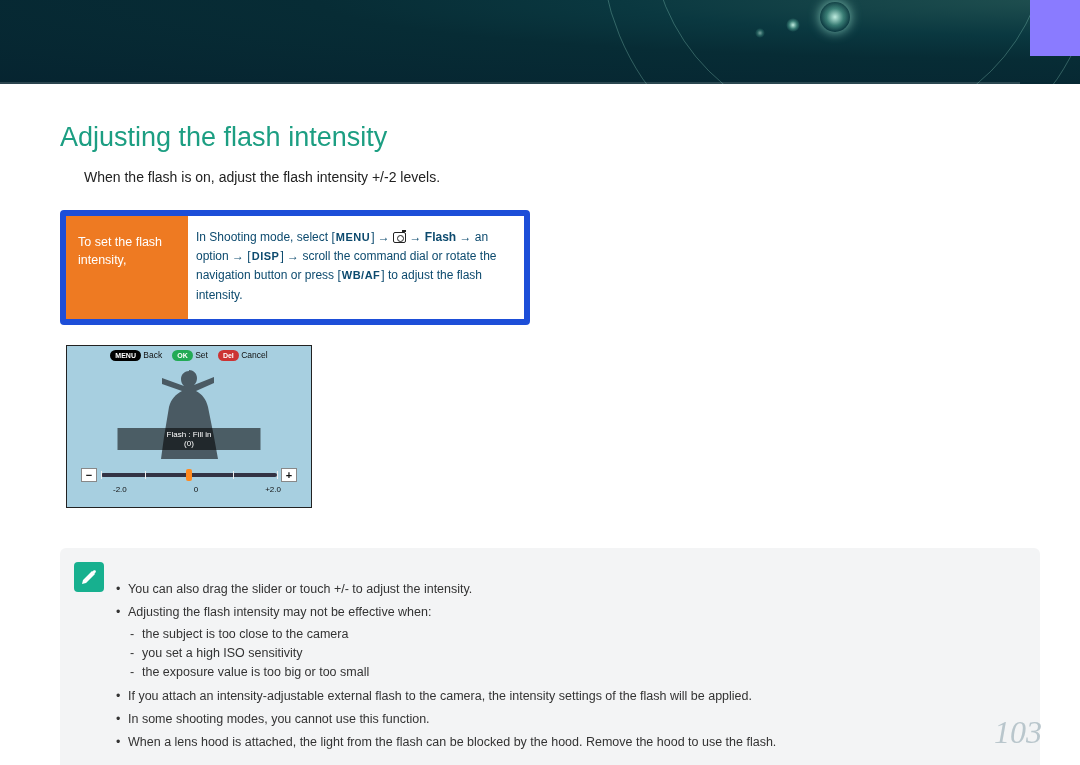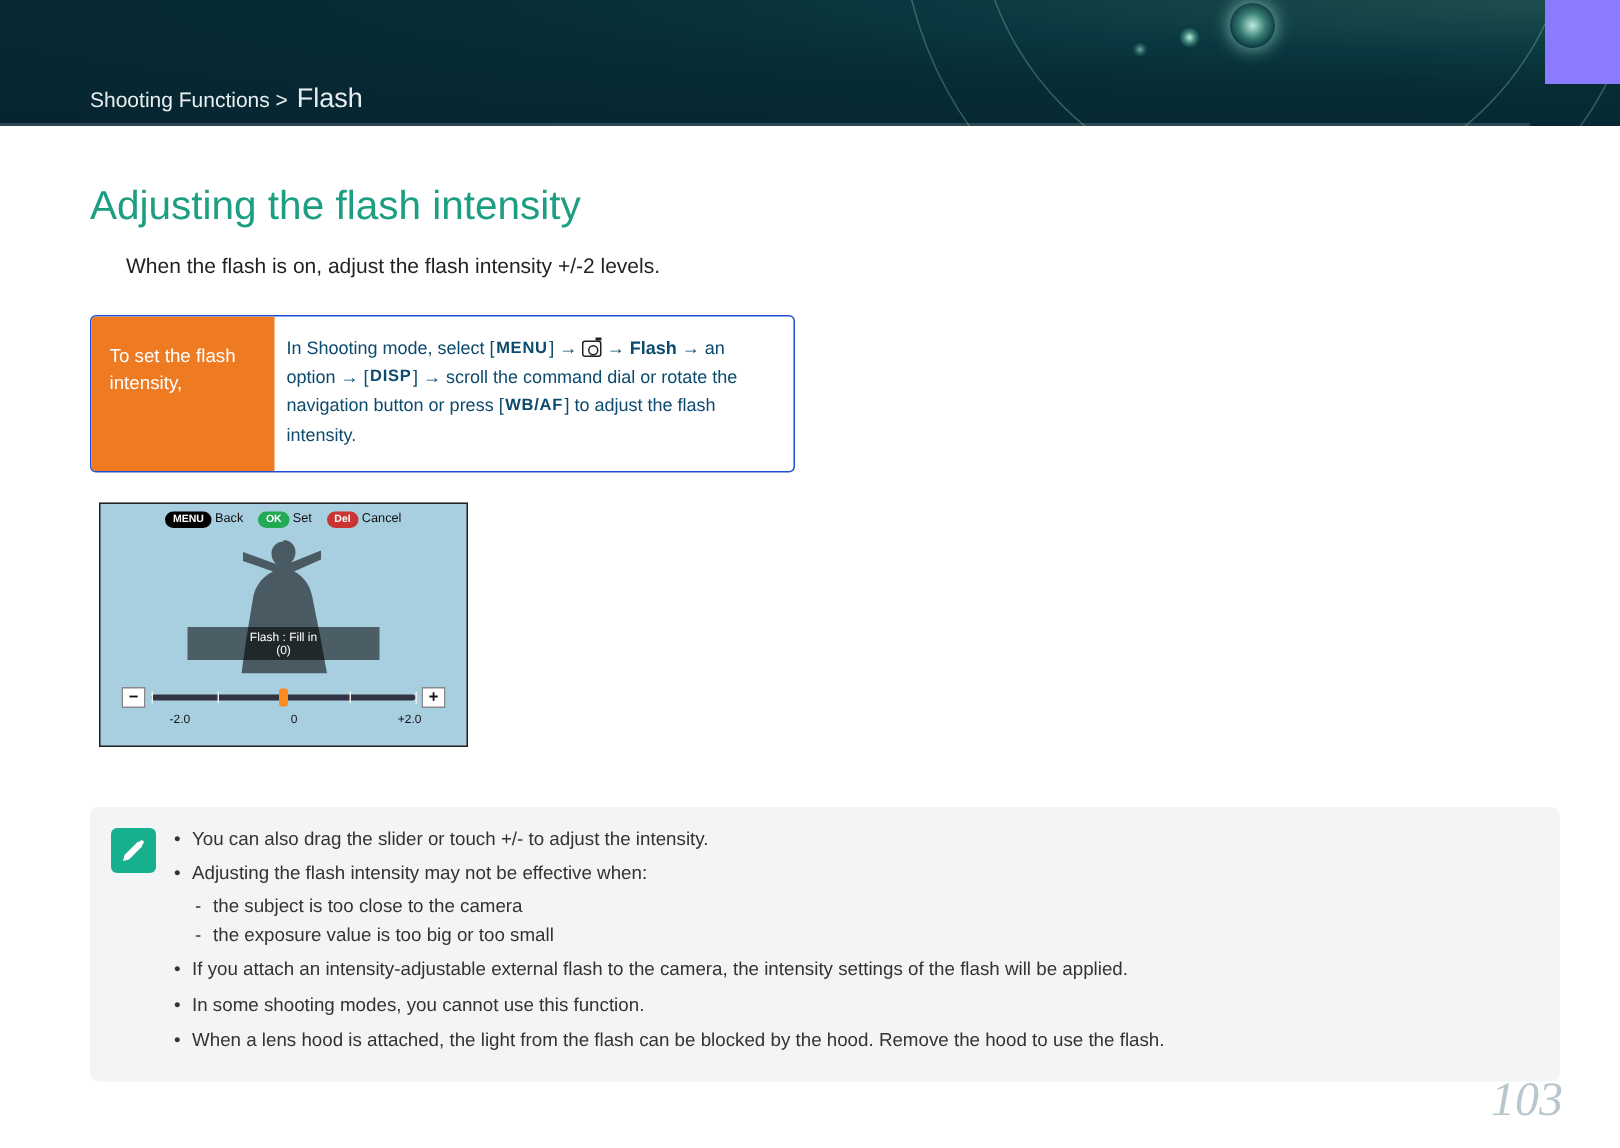--- a/index.html
+++ b/index.html
@@ -64,21 +64,21 @@
   h1.section-heading {
     color: #1c9e82;
     font-weight: 400;
     font-size: 27px;
     margin-bottom: 14px;
   }
   .lead { color: #222; font-size: 14px; line-height: 1.5; margin-bottom: 22px; margin-left: 24px; }
 
   .set-box {
     display: flex;
-    border: 1px solid #1d4ed8;
+    border: 6px solid #1d4ed8;
     border-radius: 4px;
     overflow: hidden;
     margin-bottom: 20px;
   }
   .set-box .lbl {
     background: #ee7a22;
     color: #fff;
     font-size: 12.5px;
     line-height: 1.4;
     padding: 18px 12px;
@@ -125,21 +125,21 @@
   }
   .lcd-pill { background:#000; color:#fff; border-radius:7px; padding:0 5px; font-size:7px; line-height:11px; display:inline-block; font-weight:700; }
   .lcd-ok { background:#2a5; }
   .lcd-del { background:#c33; }
   .silhouette {
     position:absolute; left:50%; top:18px; transform:translateX(-50%);
     width:120px; height:95px;
   }
   .label-strip {
     position:absolute; left:50%; top:82px; transform:translateX(-50%);
-    width:128px; background:rgba(0,0,0,0.55); color:#fff;
+    width:143px; background:rgba(0,0,0,0.55); color:#fff;
     font-size:8px; text-align:center; padding:2px 0 1px 0; line-height:1.2;
   }
   .slider-bar {
     position:absolute; left:14px; right:14px; top:122px;
     display:flex; align-items:center;
   }
   .pm-btn { width:16px; height:14px; background:#fff; border:1px solid #888; display:flex; align-items:center; justify-content:center; font-size:11px; font-weight:700; color:#111; }
   .track { flex:1; height:4px; background:#334; margin:0 4px; position:relative; border-radius:2px; }
   .tick { position:absolute; top:-2px; width:1px; height:8px; background:#eee; }
   .thumb { position:absolute; left:50%; top:-4px; width:6px; height:12px; background:#ff8a1f; border-radius:2px; transform:translateX(-50%); }
@@ -153,21 +153,21 @@
     display: flex;
     gap: 12px;
   }
   .note-icon {
     width: 30px; height: 30px; flex: none;
     background: #17b08f; border-radius: 4px;
     display:flex; align-items:center; justify-content:center;
     margin-top: 2px;
   }
   .note-list { font-size: 12.5px; color:#333; line-height:1.55; }
-  .note-list > ul { list-style: none; }
+  .note-list > ul { list-style: none; margin-top: 20px; }
   .note-list > ul > li { position:relative; padding-left:12px; margin-bottom:4px; }
   .note-list > ul > li::before { content:"•"; position:absolute; left:0; top:0; }
   .note-list ul.sub { list-style:none; margin:2px 0 4px 0; }
   .note-list ul.sub li { position:relative; padding-left:14px; }
   .note-list ul.sub li::before { content:"-"; position:absolute; left:2px; top:0; }
 
   
   .page-num {
     position: absolute;
     right: 38px; bottom: 14px;
@@ -180,24 +180,20 @@
 </head>
 <body>
 
 <div class="header-band">
   <div class="header-glow">
     <div class="arc a1"></div>
       <div class="arc a2"></div>
     <div class="lens-flare f1"></div>
       <div class="lens-flare f2"></div>
       <div class="lens-flare f3"></div>
-  </div>
-  <div class="breadcrumb">
-    <span>Shooting Functions &gt;</span>
-    <span class="section">Flash</span>
   </div>
   <div class="right-tab"></div>
 </div>
 
 <div class="page">
   <div class="col-left">
     <h1 class="section-heading">Adjusting the flash intensity</h1>
     <p class="lead">When the flash is on, adjust the flash intensity +/-2 levels.</p>
 
     <div class="set-box">
@@ -247,20 +243,21 @@
             <path fill="#fff" d="M2 16l1-4 9-9 3 3-9 9-4 1zm10.5-12.5l2 2 1-1c.5-.5.5-1.5 0-2s-1.5-.5-2 0l-1 1z"></path>
           </svg>
       </div>
       <div class="note-list">
         <ul>
           <li>You can also drag the slider or touch +/- to adjust the intensity.</li>
           <li>
             <span>Adjusting the flash intensity may not be effective when:</span>
             <ul class="sub">
               <li>the subject is too close to the camera</li>
+              <li>you set a high ISO sensitivity</li>
               <li>the exposure value is too big or too small</li>
             </ul>
           </li>
           <li>If you attach an intensity-adjustable external flash to the camera, the intensity settings of the flash will be applied.</li>
           <li>In some shooting modes, you cannot use this function.</li>
           <li>When a lens hood is attached, the light from the flash can be blocked by the hood. Remove the hood to use the flash.</li>
         </ul>
       </div>
     </div>
   </div>

